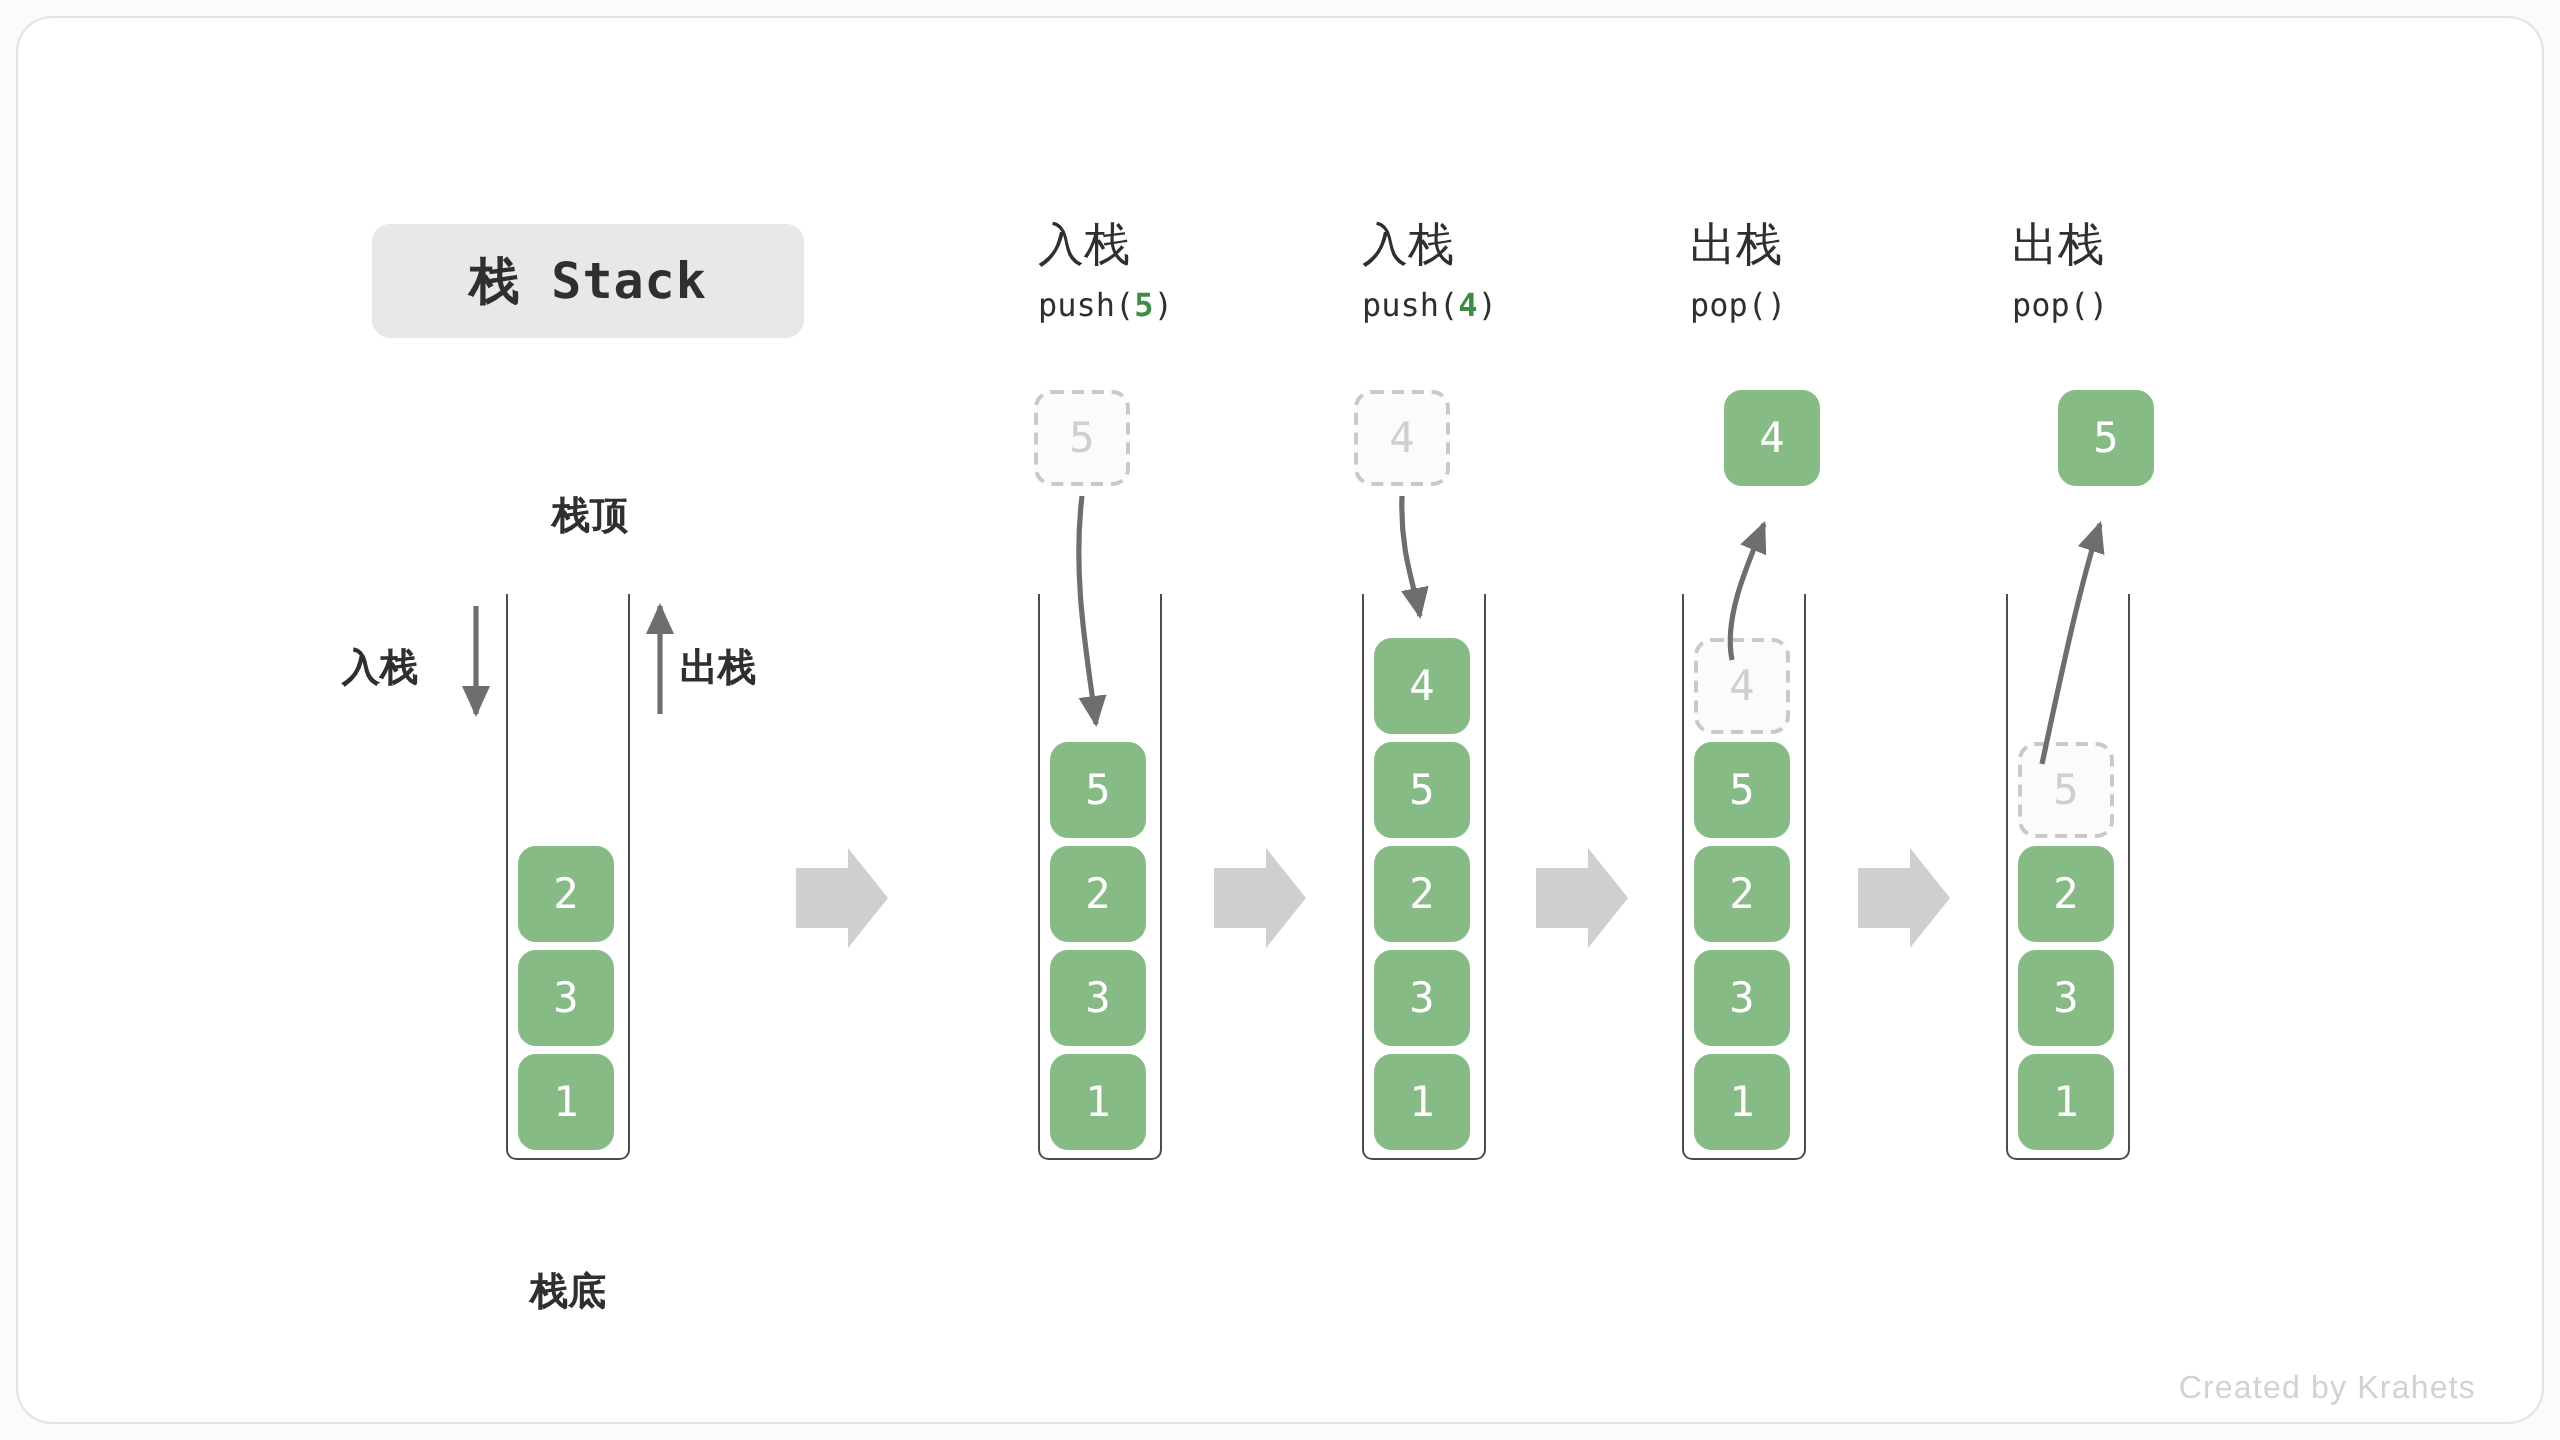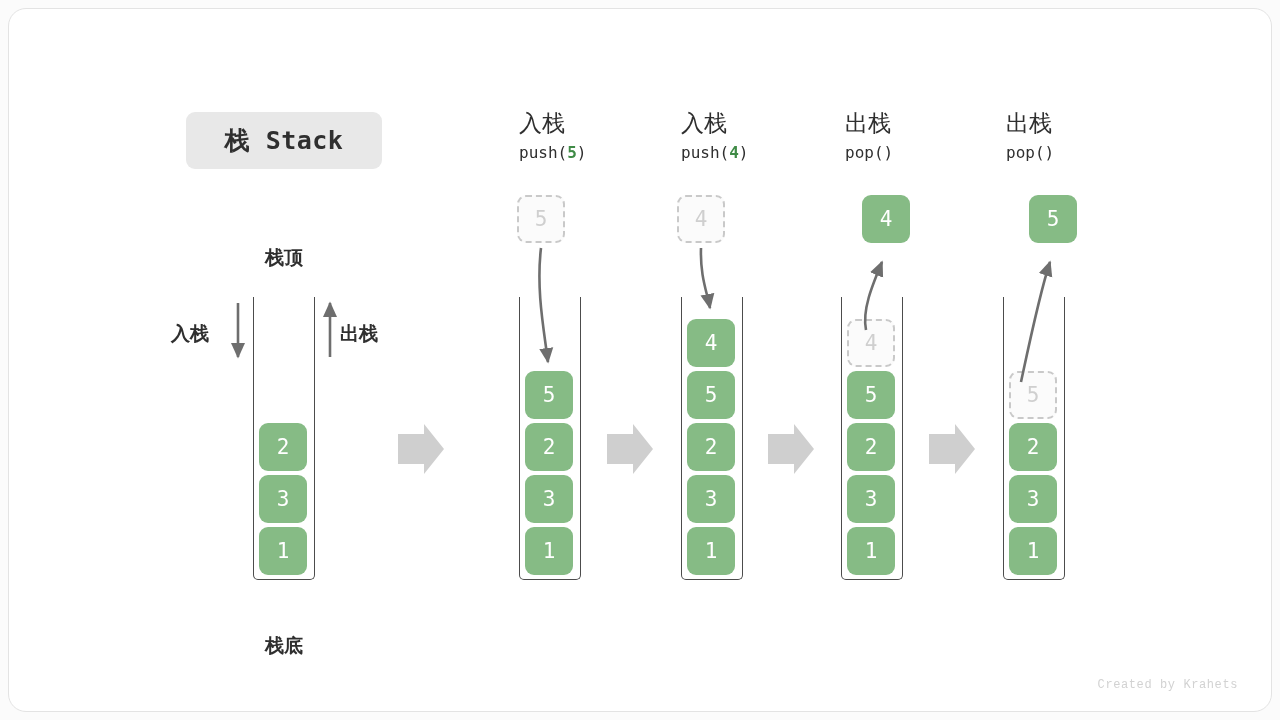--- a/index.html
+++ b/index.html
@@ -32,21 +32,21 @@
     border: 1px solid #e3e3e3;
     border-radius: 18px;
     box-sizing: border-box;
   }
 
   
   #title-badge {
     position: absolute;
     left: 186px;
     top: 112px;
-    width: 196px;
+    width: 216px;
     height: 57px;
     background: #e8e8e8;
     border-radius: 9px;
     display: flex;
     align-items: center;
     justify-content: center;
     font-family: "DejaVu Sans Mono", "Liberation Mono", monospace;
     font-size: 25px;
     font-weight: bold;
     color: #2f2f2f;
@@ -138,36 +138,36 @@
     top: 0;
     width: 1280px;
     height: 720px;
     pointer-events: none;
   }
 
   
   #footer {
     position: absolute;
     right: 42px;
-    bottom: 28px;
-    font-family: Liberation Mono, monospace;
-    font-size: 12px;
+    bottom: 16px;
+    font-family: Liberation Sans, sans-serif;
+    font-size: 16px;
     color: #d2d2d2;
     letter-spacing: 0.6px;
   }
 </style>
 </head>
 <body>
 
 <div id="canvas">
   <div id="card"></div>
 
   <div id="title-badge">栈 Stack</div>
 
-  <div class="cap-label" style="left:253px; top:245px; width:62px;">栈顶</div>
+  <div class="cap-label" style="left:264px; top:245px; width:62px;">栈顶</div>
 
   <div class="side-label" style="left:171px; top:321px;">入栈</div>
 
   <div class="side-label" style="left:340px; top:321px;">出栈</div>
 
   <div class="stack" style="left:253px; top:297px; width:62px; height:283px;"></div>
 
   <div class="cell solid" style="left:259px; top:423px;">2</div>
   <div class="cell solid" style="left:259px; top:475px;">3</div>
   <div class="cell solid" style="left:259px; top:527px;">1</div>

